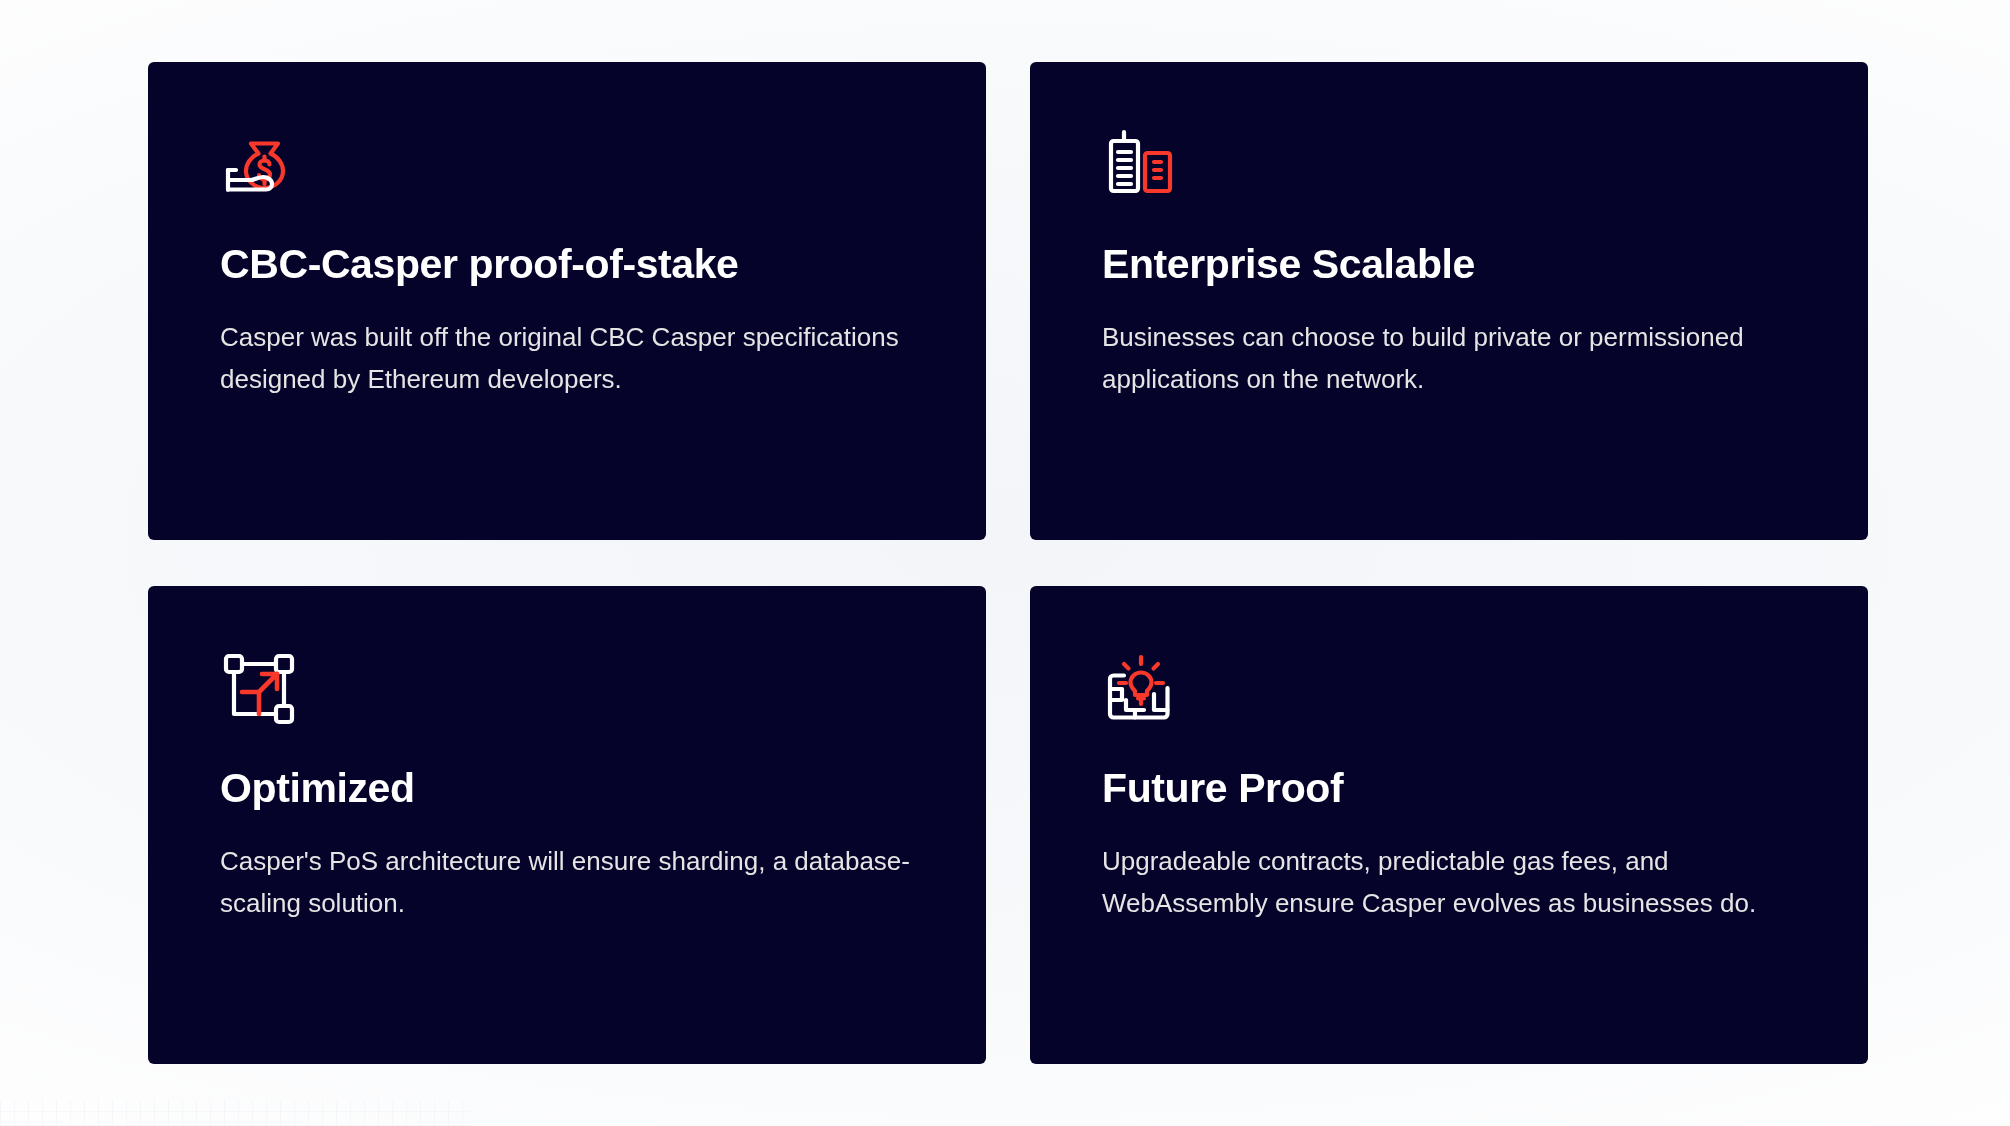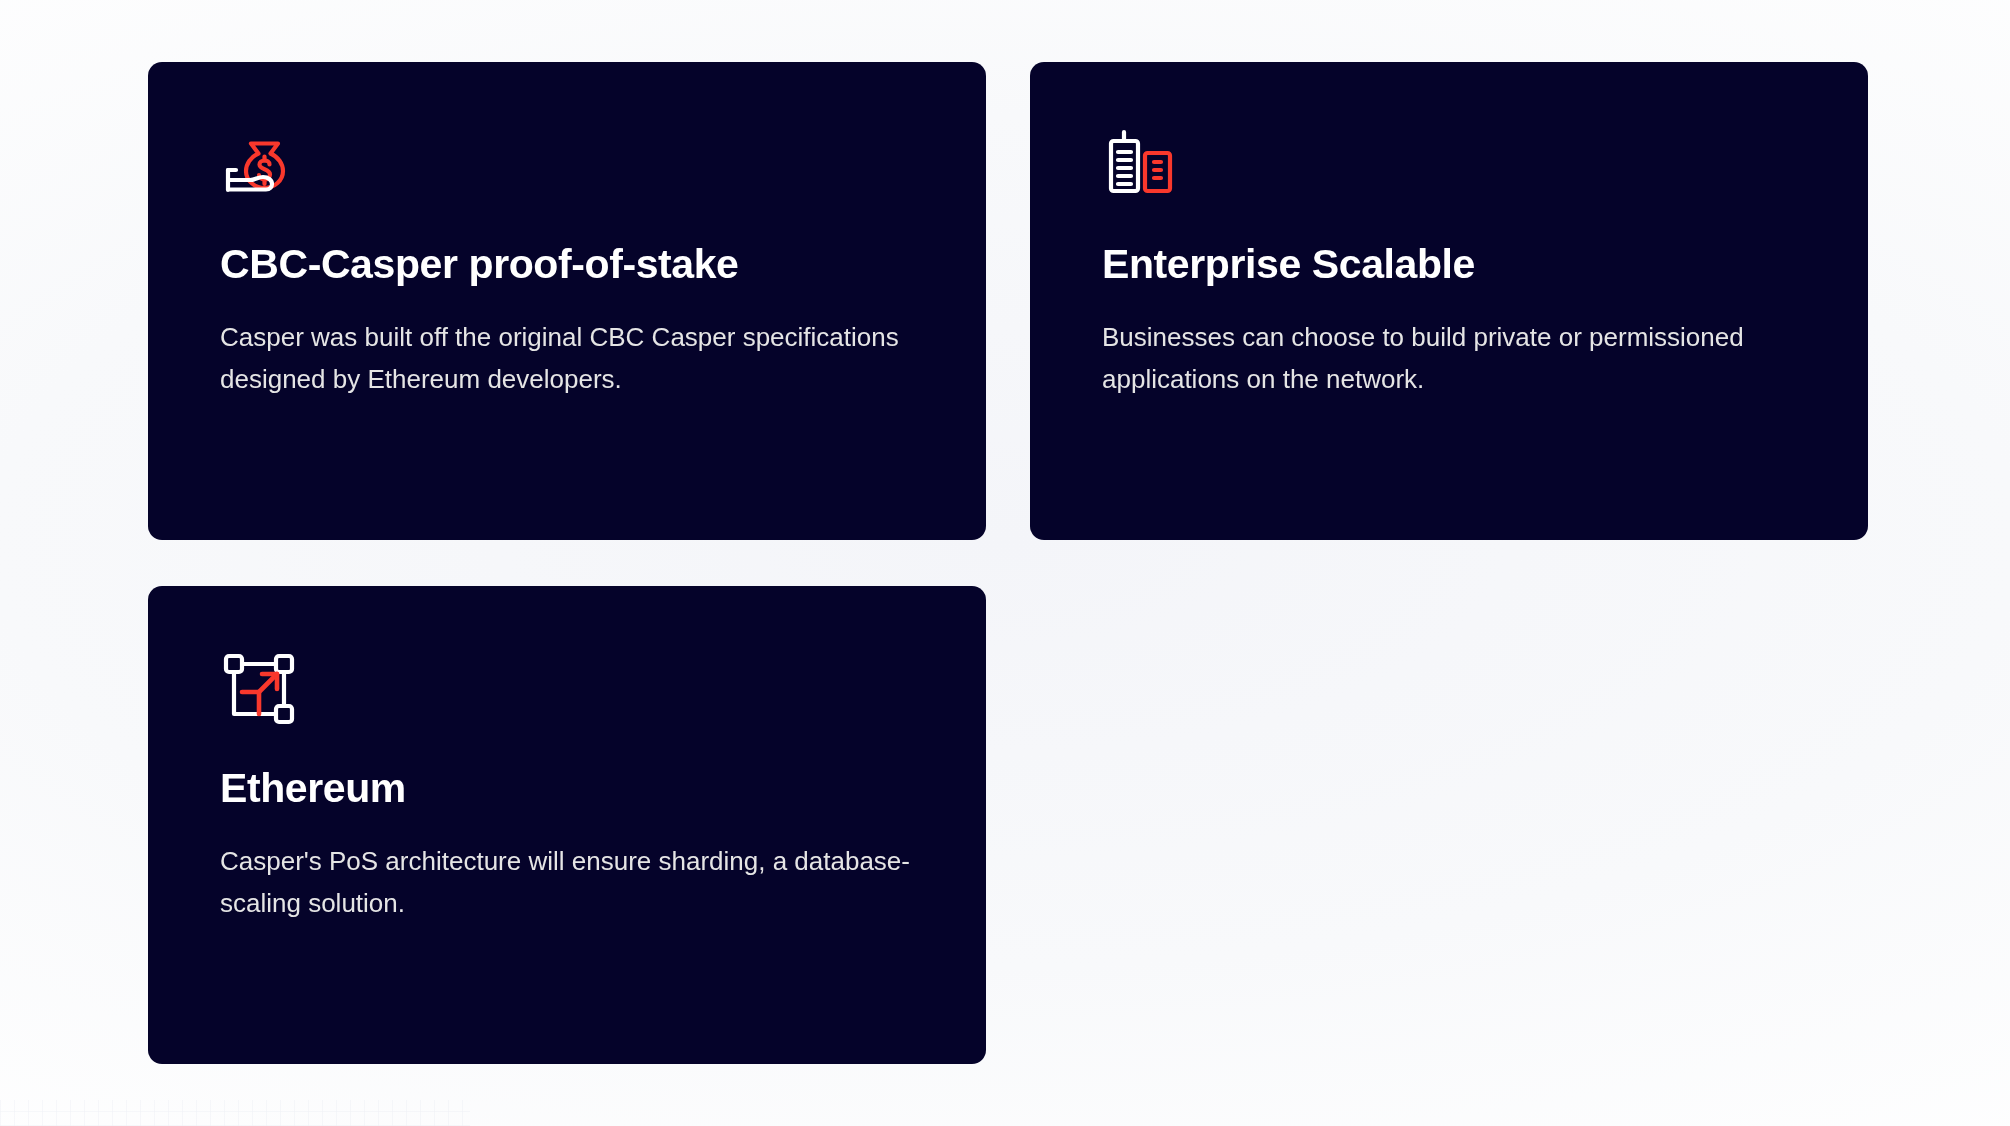--- a/index.html
+++ b/index.html
@@ -52,21 +52,21 @@
     grid-template-columns:1fr 1fr;
     grid-template-rows:1fr 1fr;
     column-gap:44px;
     row-gap:46px;
     width:100%;
     height:100%;
   }
 
   .card {
     background:#05032a;
-    border-radius:14px;
+    border-radius:6px;
     padding:64px 72px 0 72px;
     position:relative;
     overflow:hidden;
   }
 
   .card-icon {
     width:78px;
     height:78px;
     display:block;
     margin-bottom:38px;
@@ -144,19 +144,36 @@
           <rect x="6" y="6" width="16" height="16" rx="3" fill="#05032a" stroke="#ffffff" stroke-width="4.2"></rect>
           <rect x="56" y="6" width="16" height="16" rx="3" fill="#05032a" stroke="#ffffff" stroke-width="4.2"></rect>
           <rect x="56" y="56" width="16" height="16" rx="3" fill="#05032a" stroke="#ffffff" stroke-width="4.2"></rect>
 
           <path d="M22 42 H39 V64" stroke="#f9382c" stroke-width="4.6" stroke-linecap="round" stroke-linejoin="round"></path>
 
           <path d="M39 42 L57 24" stroke="#f9382c" stroke-width="4.6" stroke-linecap="round"></path>
           <path d="M42 24 H57 V39" stroke="#f9382c" stroke-width="4.6" stroke-linecap="round" stroke-linejoin="round"></path>
         </svg>
       </span>
-      <div class="card-title">Ethereum</div>
+      <div class="card-title">Optimized</div>
       <div class="card-body">Casper's PoS architecture will ensure sharding, a database-scaling solution.</div>
     </div>
 
+    <div class="card card-4">
+      <span class="card-icon">
+        <svg viewBox="0 0 78 78" width="78" height="78" fill="none" xmlns="http://www.w3.org/2000/svg">
+
+          <path d="M8 29 V64 C8 66 9.5 67.5 11.5 67.5 H62 C64 67.5 65.5 66 65.5 64 V38" stroke="#ffffff" stroke-width="4.2" stroke-linecap="round" stroke-linejoin="round"></path>
+          <path d="M8 29 C8 27 9.5 25.5 11.5 25.5 H22" stroke="#ffffff" stroke-width="4.2" stroke-linecap="round"></path>
+          <path d="M8 39 H20 M8 50 H20 M20 39 V50 M24 50 V60 M24 60 H42 M33 60 V67.5 M52 44 V60 M52 60 H65.5" stroke="#ffffff" stroke-width="4.2" stroke-linecap="round" stroke-linejoin="round"></path>
+
+          <path d="M39 22.5 C33 22.5 28.5 27 28.5 32.5 C28.5 36 30.5 38.5 33 41 V45 H45 V41 C47.5 38.5 49.5 36 49.5 32.5 C49.5 27 45 22.5 39 22.5 Z" stroke="#f9382c" stroke-width="4.2" stroke-linejoin="round"></path>
+          <path d="M36 48.5 H42 M39 48.5 V54" stroke="#f9382c" stroke-width="4.2" stroke-linecap="round"></path>
+
+          <path d="M39 7 V14 M22 14 L26.5 18.5 M56 14 L51.5 18.5 M17 33 H24 M54 33 H61" stroke="#f9382c" stroke-width="4.2" stroke-linecap="round"></path>
+        </svg>
+      </span>
+      <div class="card-title">Future Proof</div>
+      <div class="card-body">Upgradeable contracts, predictable gas fees, and WebAssembly ensure Casper evolves as businesses do.</div>
+    </div>
 
   </div>
 </div>
 
 </body></html>

